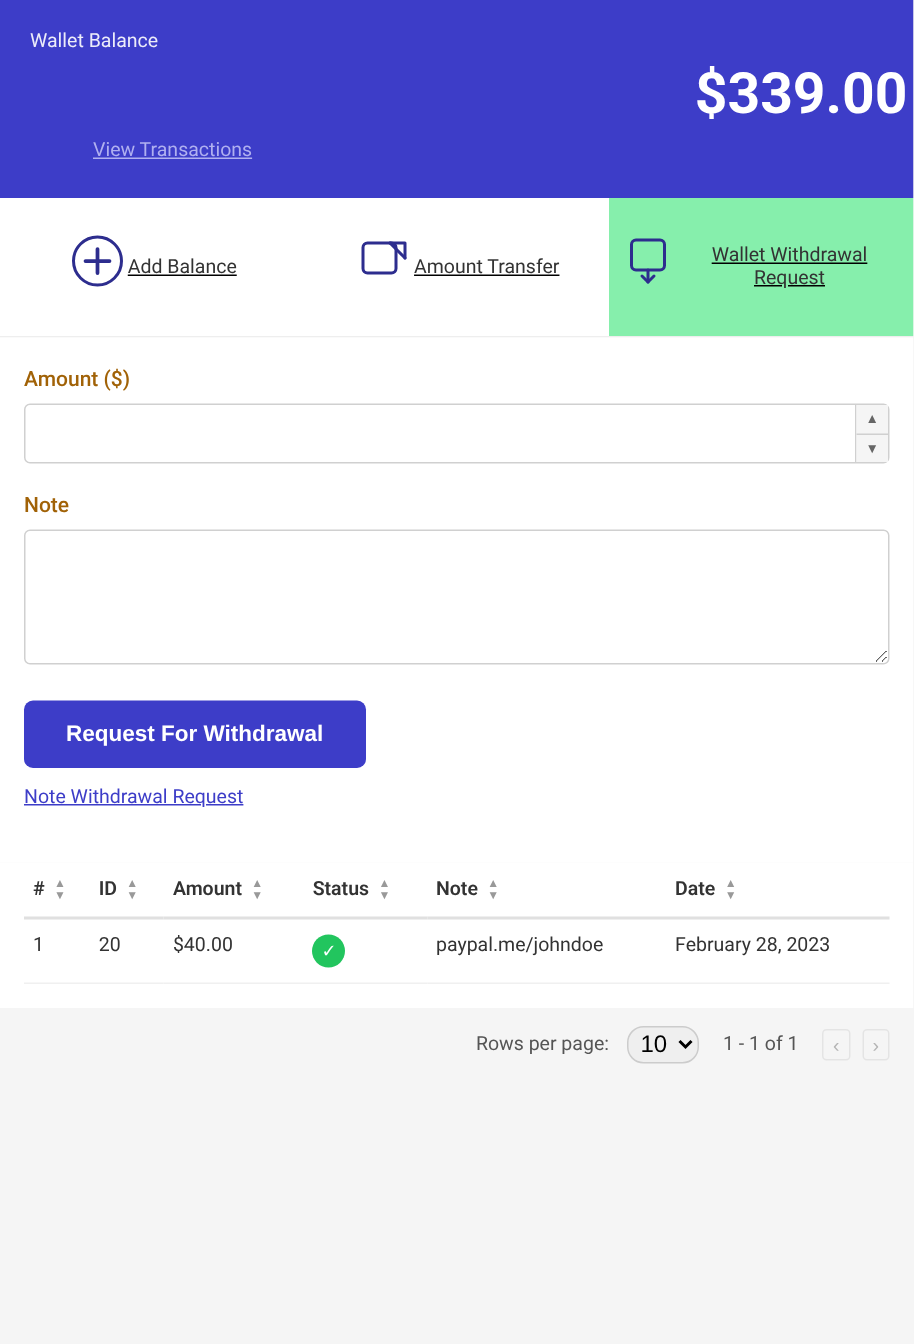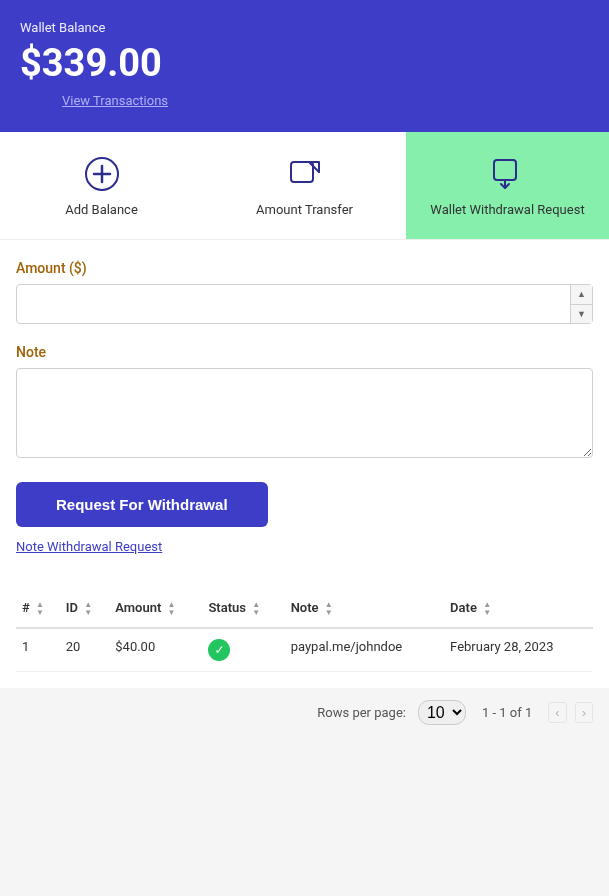--- a/index.html
+++ b/index.html
@@ -20,45 +20,47 @@
     }
     .wallet-balance-label {
       font-size: 13px;
       opacity: 0.9;
       margin-bottom: 6px;
     }
     .wallet-balance-amount {
       font-size: 38px;
       font-weight: 700;
       margin-bottom: 8px;
+      text-align: right;
     }
     .view-transactions-link {
       font-size: 13px;
       color: #b0b0f0;
       text-decoration: underline;
       cursor: pointer;
       margin-left: 42px;
     }
 
     
     .action-cards {
       display: flex;
       background: white;
       border-bottom: 1px solid #eee;
     }
     .action-card {
       flex: 1;
       display: flex;
-      flex-direction: column;
+      flex-direction: row;
       align-items: center;
       justify-content: center;
       padding: 22px 10px;
       cursor: pointer;
       border: none;
       background: white;
+      text-decoration: underline;
     }
     .action-card.active {
       background: #86efac;
     }
     .action-card-icon {
       width: 40px;
       height: 40px;
       margin-bottom: 8px;
       display: flex;
       align-items: center;
@@ -137,21 +139,21 @@
       outline: none;
       font-family: inherit;
     }
 
     
     .withdrawal-btn {
       background: #3d3dc8;
       color: white;
       border: none;
       border-radius: 6px;
-      padding: 14px 40px;
+      padding: 14px 28px;
       font-size: 15px;
       font-weight: 600;
       cursor: pointer;
       margin: 16px 0 12px 0;
       display: block;
     }
 
     
     .view-link {
       color: #3d3dc8;

